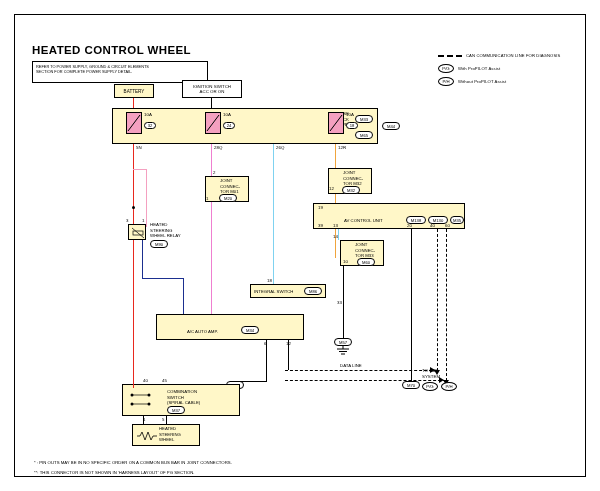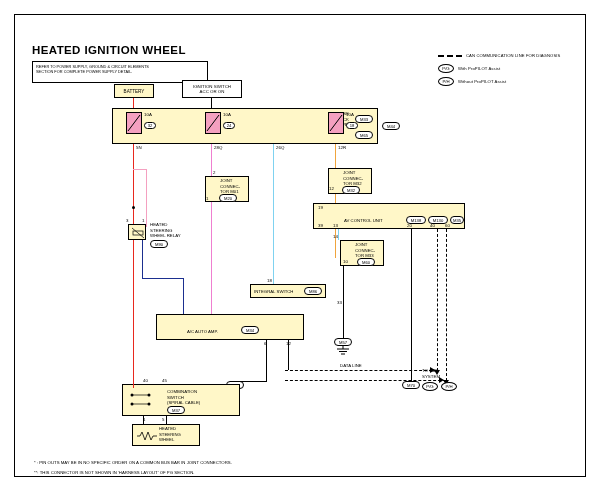--- a/index.html
+++ b/index.html
@@ -41,21 +41,21 @@
   .relay{position:absolute;left:128px;top:224px;width:18px;height:16px;border:1px solid #000;background:#fff7c8;box-sizing:border-box;}
   .arrow-down{position:absolute;width:0;height:0;border-left:3px solid transparent;border-right:3px solid transparent;border-top:5px solid #000;}
   .arrow-right{position:absolute;width:0;height:0;border-top:3px solid transparent;border-bottom:3px solid transparent;border-left:5px solid #000;}
 </style>
 </head>
 <body>
 
 <div id="sheet">
   <div class="frame"></div>
 
-  <div class="title">HEATED IGNITION WHEEL</div>
+  <div class="title">HEATED CONTROL WHEEL</div>
 
   <div class="note-box">
     <div>REFER TO POWER SUPPLY, GROUND &amp; CIRCUIT ELEMENTS</div>
     <div>SECTION FOR COMPLETE POWER SUPPLY DETAIL.</div>
   </div>
 
   <div class="legend">
     <div class="legend-row">
       <span class="dash-sample"></span>
       <span class="lg-txt">CAN COMMUNICATION LINE FOR DIAGNOSIS</span>

